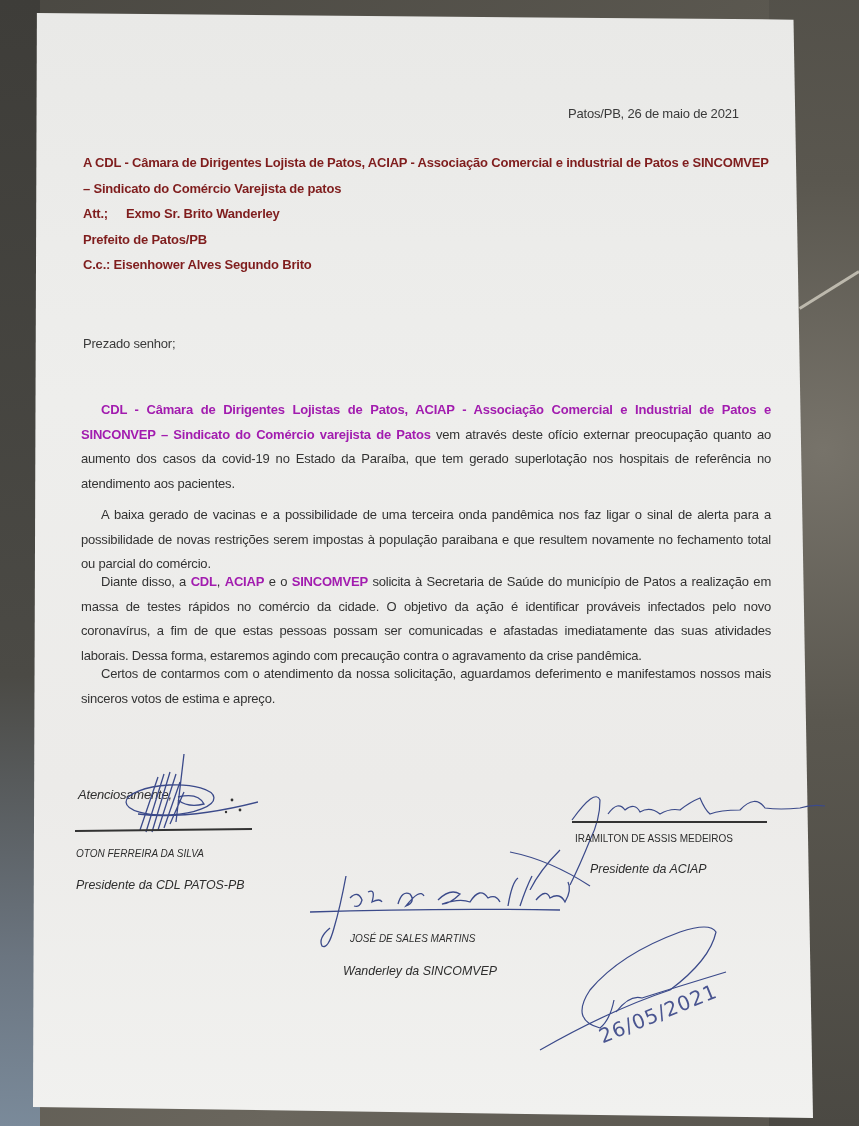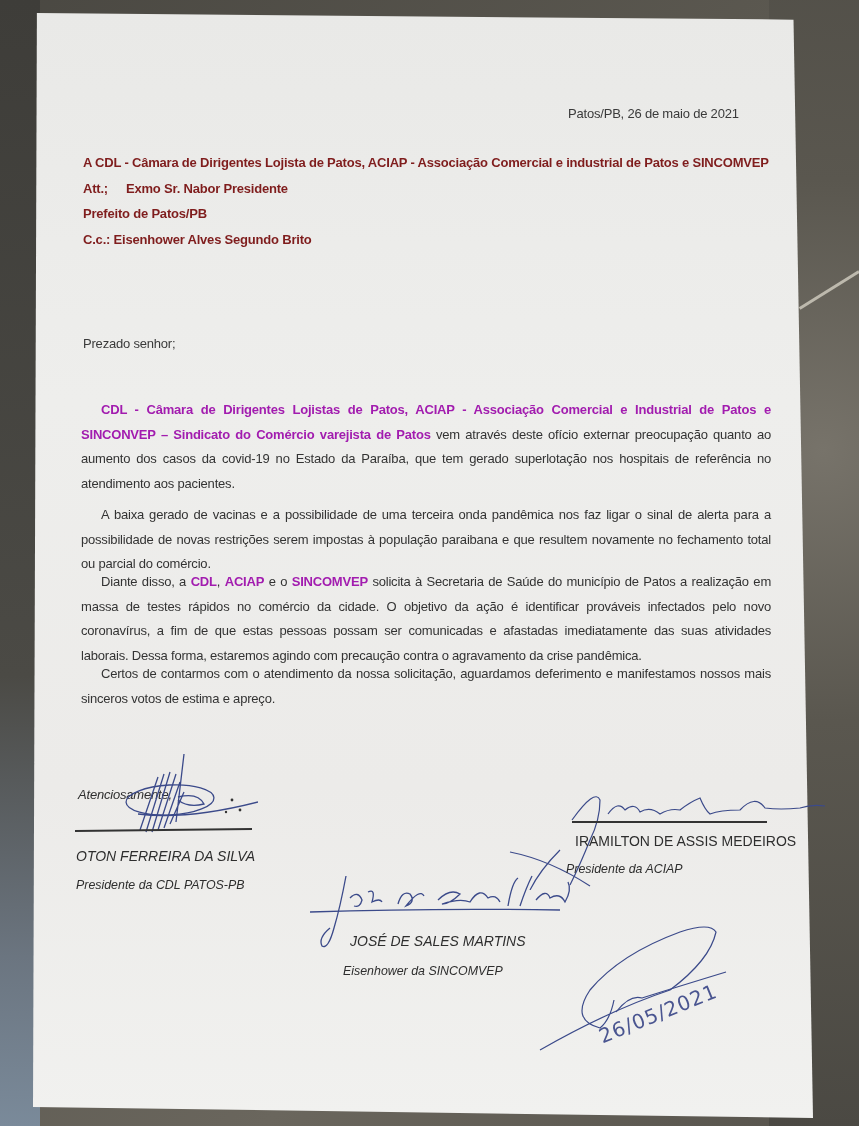--- a/index.html
+++ b/index.html
@@ -34,39 +34,40 @@
   .salutation { left: 83px; top: 332px; color: #3a3a3a; }
   .body-para { left: 81px; width: 690px; color: #333; text-align: justify; text-indent: 20px; }
   .p1 { top: 398px; }
   .p2 { top: 503px; }
   .p3 { top: 570px; }
   .p4 { top: 662px; }
   .body-para b { color: #a21caf; }
   .italic { font-style: italic; color: #2e2e2e; }
   .closing { left: 78px; top: 783px; }
   .sig-line { position: absolute; height: 1.5px; background: #333; }
-  .sig-name { position: absolute; font-style: italic; font-size: 14px; color: #2e2e2e; }
+  .sig-name { position: absolute; font-style: italic; font-size: 10px; color: #2e2e2e; }
   .sig-role { position: absolute; font-style: italic; font-size: 12.4px; color: #2e2e2e; }
   .ink { position: absolute; pointer-events: none; }
 </style>
 </head>
 <body>
 
 <div class="bg-left"></div>
 <div class="bg-right"></div>
 <div class="table-edge"></div>
 
 <div class="paper"></div>
 
 <div class="doc-text date">Patos/PB, 26 de maio de 2021</div>
 
 <div class="doc-text addr">
   <div>A CDL -  Câmara de Dirigentes Lojista de Patos, ACIAP - Associação Comercial e industrial de Patos e SINCOMVEP</div>
+  <div>– Sindicato do Comércio Varejista de patos</div>
   <div>
-    <span>Att.;</span><span class="att-name">Exmo Sr. Nabor Presidente</span>
+    <span>Att.;</span><span class="att-name">Exmo Sr. Brito Wanderley</span>
   </div>
   <div>Prefeito de Patos/PB</div>
   <div>C.c.: Eisenhower Alves Segundo Brito</div>
 </div>
 
 <div class="doc-text salutation">Prezado senhor;</div>
 
 <div class="doc-text body-para p1">
   <b>CDL - Câmara de Dirigentes Lojistas de Patos, ACIAP - Associação Comercial e Industrial de Patos e SINCONVEP – Sindicato do Comércio varejista de Patos</b><span> vem através deste ofício externar preocupação quanto ao aumento dos casos da covid-19 no Estado da Paraíba, que tem gerado superlotação nos hospitais de referência no atendimento aos pacientes.</span>
 </div>
@@ -99,35 +100,35 @@
 <svg class="ink" style="left:500px;top:780px" width="330" height="110" viewBox="0 0 330 110">
   <g fill="none" stroke="#3b4a8a" stroke-width="1.2">
     <path d="M72 40 Q95 8 100 20 Q100 40 90 60 Q80 85 70 105"></path>
     <path d="M108 34 Q118 20 125 30 Q135 22 140 32 Q150 26 160 34 Q170 28 180 30 Q190 22 200 18 Q205 30 210 34 Q220 30 240 30 Q255 14 265 28 Q280 30 300 28 Q312 24 325 26"></path>
     <path d="M10 72 Q50 80 90 106"></path>
     <path d="M60 70 Q40 90 30 110"></path>
   </g>
 </svg>
 <div class="sig-line" style="left:572px;top:821px;width:195px"></div>
 <div class="sig-name" style="left:575px;top:833px;font-style:normal">IRAMILTON DE ASSIS MEDEIROS</div>
-<div class="sig-role" style="left:566px;top:862px">Presidente da ACIAP</div>
+<div class="sig-role" style="left:590px;top:862px">Presidente da ACIAP</div>
 
 <svg class="ink" style="left:310px;top:868px" width="270" height="90" viewBox="0 0 270 90">
   <g fill="none" stroke="#3b4a8a" stroke-width="1.3">
     <path d="M36 8 Q30 40 24 60 Q18 82 12 78 Q8 70 20 60"></path>
     <path d="M40 30 Q48 22 52 32 Q50 40 44 38 M58 24 Q66 20 62 34 Q70 30 72 34"></path>
     <path d="M88 36 Q92 22 100 26 Q106 34 96 38 Q110 20 114 28"></path>
     <path d="M128 32 Q140 20 150 26 Q140 36 132 36 Q150 30 160 34 Q170 18 178 30 Q186 26 190 34"></path>
     <path d="M198 38 Q202 14 208 10 M210 38 Q216 20 222 8"></path>
     <path d="M226 32 Q236 20 240 30 Q250 24 255 34 Q262 22 258 14"></path>
     <path d="M0 44 Q120 40 250 42"></path>
   </g>
 </svg>
 <div class="sig-name" style="left:350px;top:933px">JOSÉ DE SALES MARTINS</div>
-<div class="sig-role" style="left:343px;top:964px">Eisenhower da SINCOMVEP</div>
+<div class="sig-role" style="left:343px;top:964px">Wanderley da SINCOMVEP</div>
 
 <svg class="ink" style="left:530px;top:920px" width="240" height="140" viewBox="0 0 240 140">
   <g fill="none" stroke="#3b4a8a" stroke-width="1.2">
     <path d="M10 130 Q80 90 140 70 Q180 40 186 12 Q180 2 150 12 Q90 34 60 70 Q40 100 70 108 Q80 100 84 80"></path>
     <path d="M86 92 Q100 74 112 78 Q150 66 196 52"></path>
   </g>
 </svg>
 <div class="ink" style="left:600px;top:1025px;font-family:'DejaVu Sans',sans-serif;font-size:20px;color:#4a5590;transform:rotate(-22deg);transform-origin:left;letter-spacing:1px;">26/05/2021</div>
 
 </body></html>

